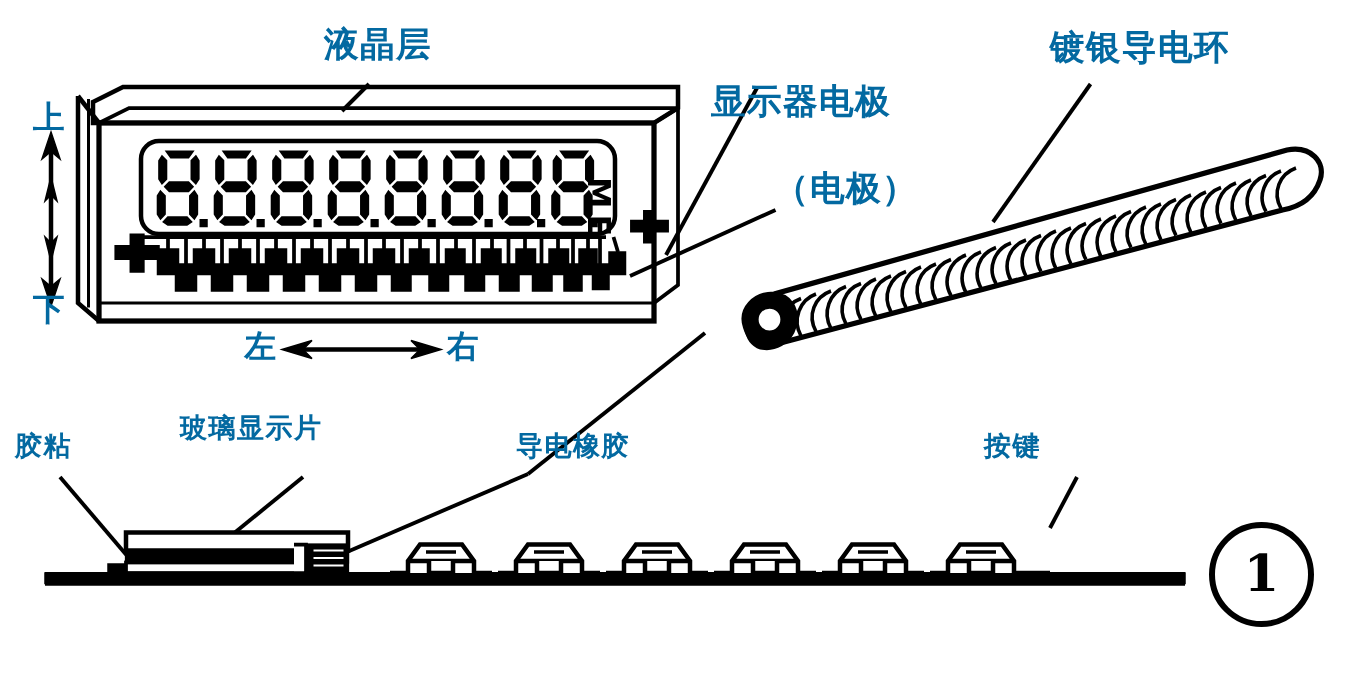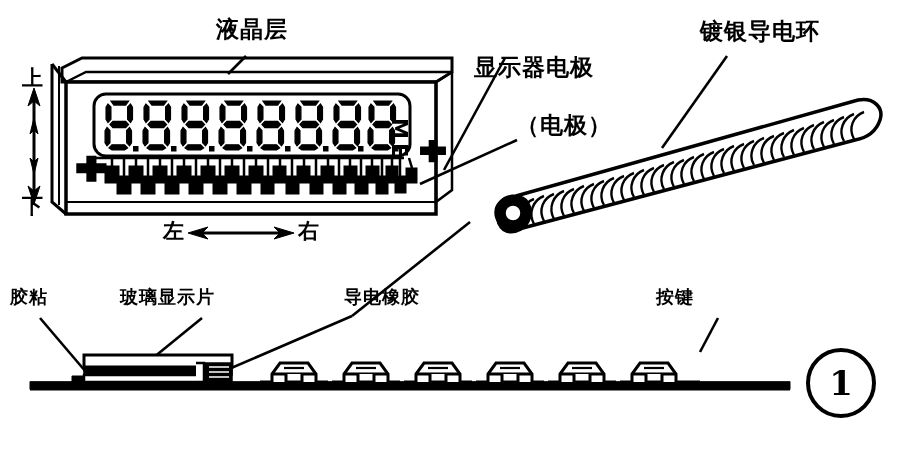--- a/index.html
+++ b/index.html
@@ -4,22 +4,22 @@
 <style>
   html,body{margin:0;padding:0;background:#fff;}
   body{
     font-family:"DejaVu Sans","Liberation Sans",sans-serif;
     width:901px;height:461px;overflow:hidden;position:relative;
   }
   #stage{position:relative;width:901px;height:461px;background:#ffffff;}
   #stage svg{position:absolute;left:0;top:0;}
   .lbl{
     position:absolute;
-    color:#000000;
-    font-family:Liberation Serif, serif;
+    color:#0369a1;
+    font-family:Liberation Sans, sans-serif;
     font-weight:bold;
     white-space:nowrap;
     letter-spacing:1px;
     line-height:1;
   }
   .lbl-cn{font-size:23px;}
   .lbl-cn-sm{font-size:18px;}
   .lbl-dir{font-size:21px;font-weight:bold;}
   .fignum{
     position:absolute;
@@ -338,21 +338,21 @@
 
   <div class="lbl lbl-cn" style="left:516px;top:114px;">（电极）</div>
 
   <div class="lbl lbl-dir" style="left:22px;top:68px;">上</div>
   <div class="lbl lbl-dir" style="left:22px;top:196px;">下</div>
   <div class="lbl lbl-dir" style="left:163px;top:221px;">左</div>
   <div class="lbl lbl-dir" style="left:298px;top:221px;">右</div>
 
   <div class="lbl lbl-cn-sm" style="left:10px;top:288px;">胶粘</div>
 
-  <div class="lbl lbl-cn-sm" style="left:120px;top:288px;">玻璃显示片</div>
+  <div class="lbl lbl-cn-sm" style="left:120px;top:276px;">玻璃显示片</div>
 
   <div class="lbl lbl-cn-sm" style="left:344px;top:288px;">导电橡胶</div>
 
   <div class="lbl lbl-cn-sm" style="left:656px;top:288px;">按键</div>
 
 
   <div class="fignum" style="left:806px;top:348px;">1</div>
 
 </div>
 

